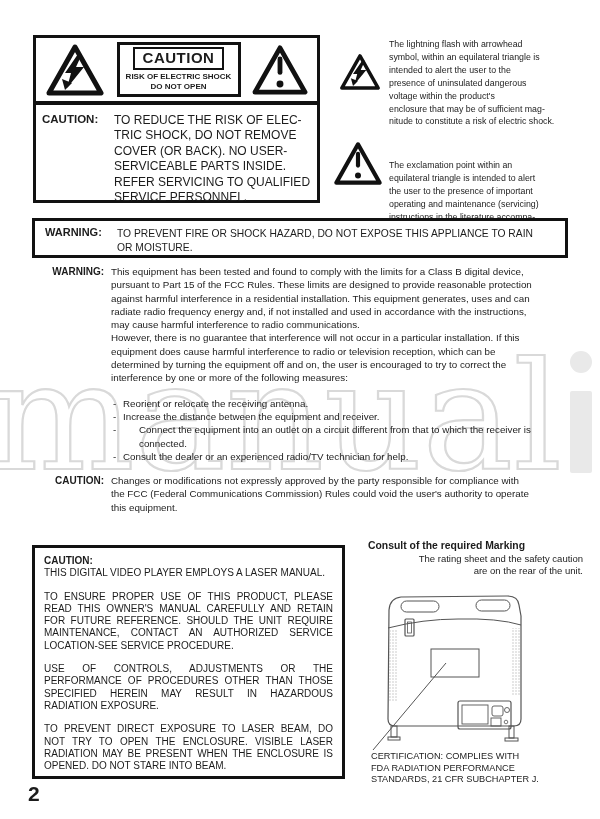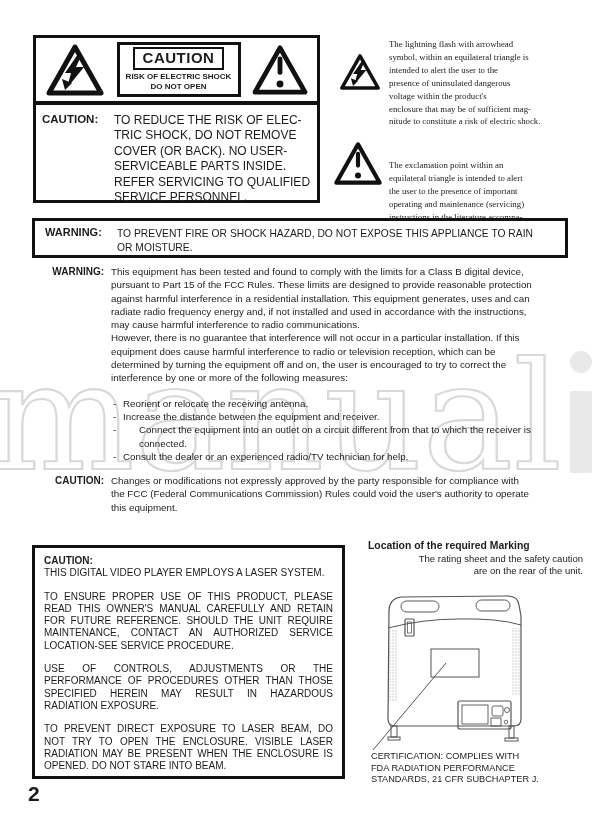--- a/index.html
+++ b/index.html
@@ -18,21 +18,21 @@
   .banner-word { display:inline-block; border:2px solid #111; font-weight:bold; font-size:15px; letter-spacing:0.5px; padding:0 8px 1px; line-height:18px; }
   .banner-sub { font-size:8px; font-weight:bold; line-height:9.5px; margin-top:2px; white-space:pre; }
   .panel-bottom { display:flex; padding:8px 4px 0 6px; }
   .cap-label { font-weight:bold; font-size:11.5px; width:72px; flex:none; }
   .cap-text { font-size:12px; line-height:15.4px; white-space:pre; }
 
   
   .tri-a { left:339px; top:52px; }
   .tri-b { left:333px; top:140px; }
   .sym-col { left:389px; top:38px; width:206px; font-size:8.8px; line-height:12.9px; }
-  .sym-p { white-space:pre;font-family:Liberation Serif, serif; }
+  .sym-p { white-space:pre; }
   .sym-p + .sym-p { margin-top:31px; }
 
   
   .warning-box { left:32px; top:218px; width:536px; height:40px; border:3px solid #111; display:flex; padding:5px 6px 0 10px; background:#fff; }
   .wb-label { font-weight:bold; font-size:11px; width:72px; flex:none; }
   .wb-text { font-size:10.3px; line-height:13.5px; white-space:pre; padding-top:1px; }
 
   
   .fcc { left:34px; top:265px; width:552px; }
   .row { display:flex; }
@@ -169,28 +169,28 @@
       <span class="row-label">CAUTION:</span>
       <span class="row-text">Changes or modifications not expressly approved by the party responsible for compliance with
 the FCC (Federal Communications Commission) Rules could void the user's authority to operate
 this equipment.</span>
     </div>
   </div>
 
   <div class="laser-box">
     <p>
       <span class="laser-label">CAUTION:</span>
-      <span>THIS DIGITAL VIDEO PLAYER EMPLOYS A LASER SYSTEM.</span>
+      <span>THIS DIGITAL VIDEO PLAYER EMPLOYS A LASER MANUAL.</span>
     </p>
     <p>TO ENSURE PROPER USE OF THIS PRODUCT, PLEASE READ THIS OWNER'S MANUAL CAREFULLY AND RETAIN FOR FUTURE REFERENCE.  SHOULD THE UNIT REQUIRE MAINTENANCE, CONTACT AN AUTHORIZED SERVICE LOCATION-SEE SERVICE PROCEDURE.</p>
     <p>USE OF CONTROLS, ADJUSTMENTS OR THE PERFORMANCE OF PROCEDURES OTHER THAN THOSE SPECIFIED HEREIN MAY RESULT IN HAZARDOUS RADIATION EXPOSURE.</p>
     <p>TO PREVENT DIRECT EXPOSURE TO LASER BEAM, DO NOT TRY TO OPEN THE ENCLOSURE.  VISIBLE LASER RADIATION MAY BE PRESENT WHEN THE ENCLOSURE IS OPENED. DO NOT STARE INTO BEAM.</p>
   </div>
 
-  <div class="marking-head">Location of the required Marking</div>
+  <div class="marking-head">Consult of the required Marking</div>
   <div class="marking-caption">The rating sheet and the safety caution
 are on the rear of the unit.</div>
 
   <div class="diagram">
     <svg width="215" height="159" viewBox="0 0 215 159">
       <defs>
         <pattern id="stipple" width="3" height="3" patternUnits="userSpaceOnUse">
           <circle cx="1" cy="1" r="0.7" fill="#b9b9b9"></circle>
         </pattern>
       </defs>

